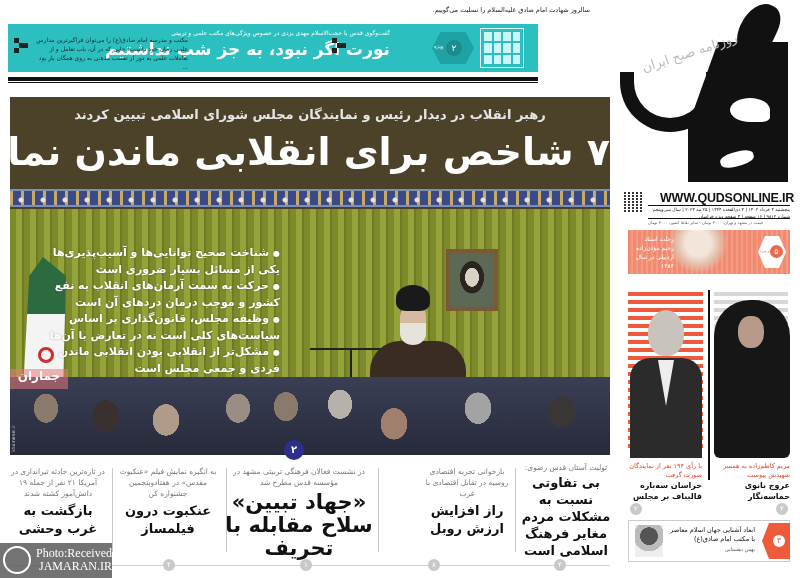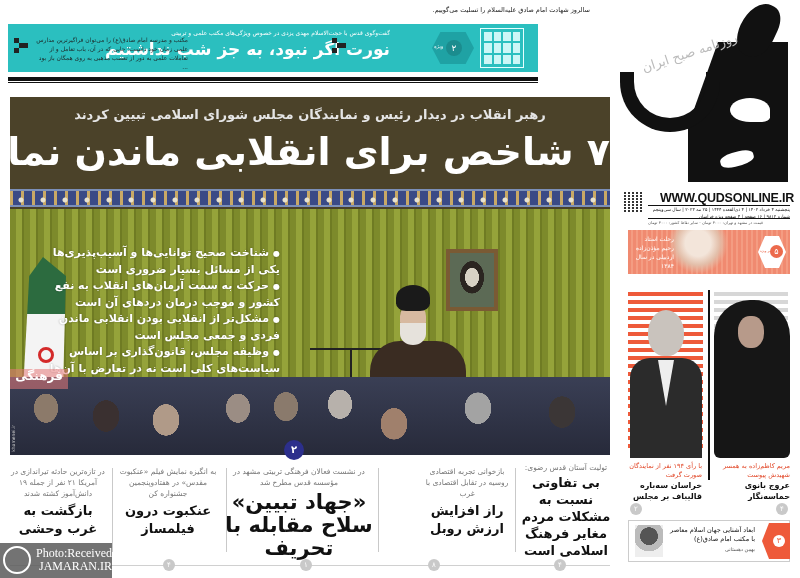--- a/index.html
+++ b/index.html
@@ -267,24 +267,24 @@
     <div class="robe"></div>
       <div class="face"></div>
       <div class="beard"></div>
       <div class="turban"></div>
       <div class="paper"></div>
   </div>
   <div class="crowd"></div>
   <ul class="bullets">
     <li>شناخت صحیح توانایی‌ها و آسیب‌پذیری‌ها یکی از مسائل بسیار ضروری است</li>
     <li>حرکت به سمت آرمان‌های انقلاب به نفع کشور و موجب درمان دردهای آن است</li>
+    <li>وظیفه مجلس، قانون‌گذاری بر اساس سیاست‌های کلی است نه در تعارض با آن‌ها</li>
     <li>مشکل‌تر از انقلابی بودن انقلابی ماندن فردی و جمعی مجلس است</li>
-    <li>وظیفه مجلس، قانون‌گذاری بر اساس سیاست‌های کلی است نه در تعارض با آن‌ها</li>
   </ul>
-  <div class="side-watermark">فرهنگی</div>
+  <div class="side-watermark">جماران</div>
   <div class="photo-credit">khamenei.ir</div>
 </div>
 <div class="num-blue">۲</div>
 
 <div class="story story-1">
   <div class="pre">تولیت آستان قدس رضوی:</div>
   <div class="head">بی تفاوتی نسبت به مشکلات مردم مغایر فرهنگ اسلامی است</div>
 </div>
 <div class="vrule" style="left:515px; top:468px; height:84px;"></div>
 <div class="story story-2">

